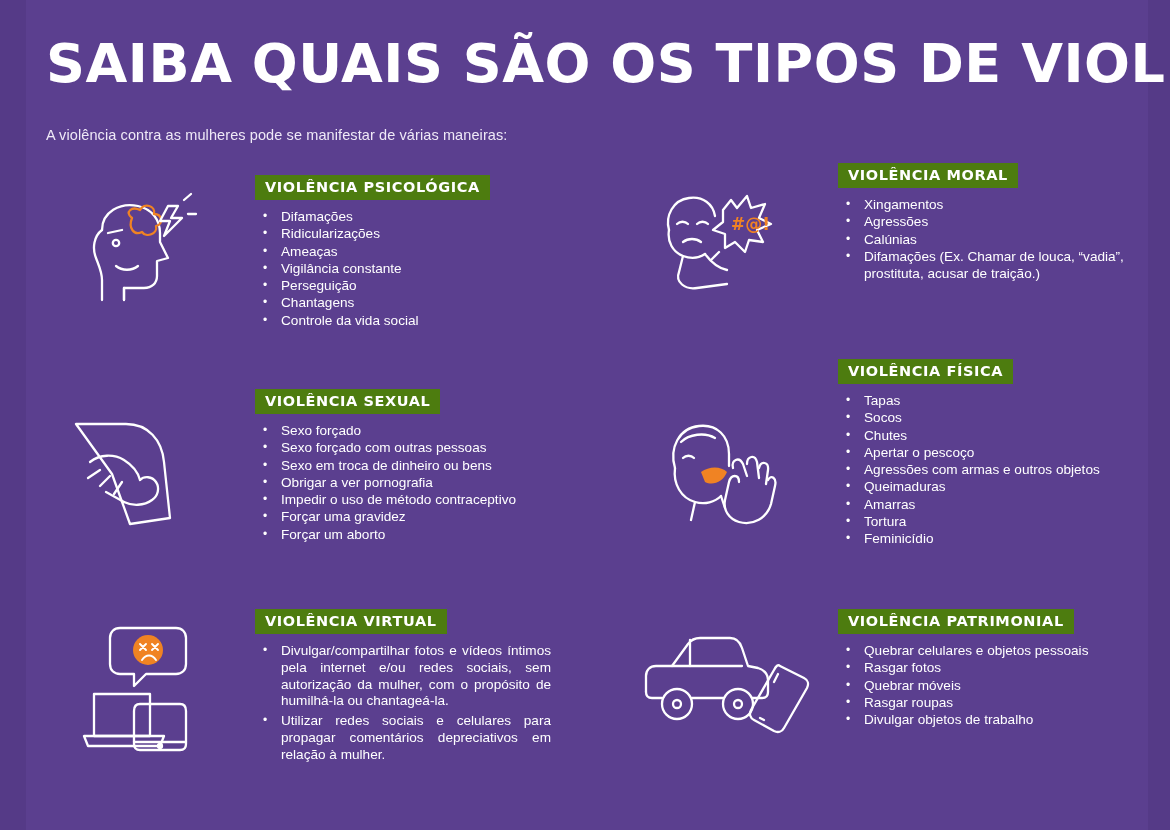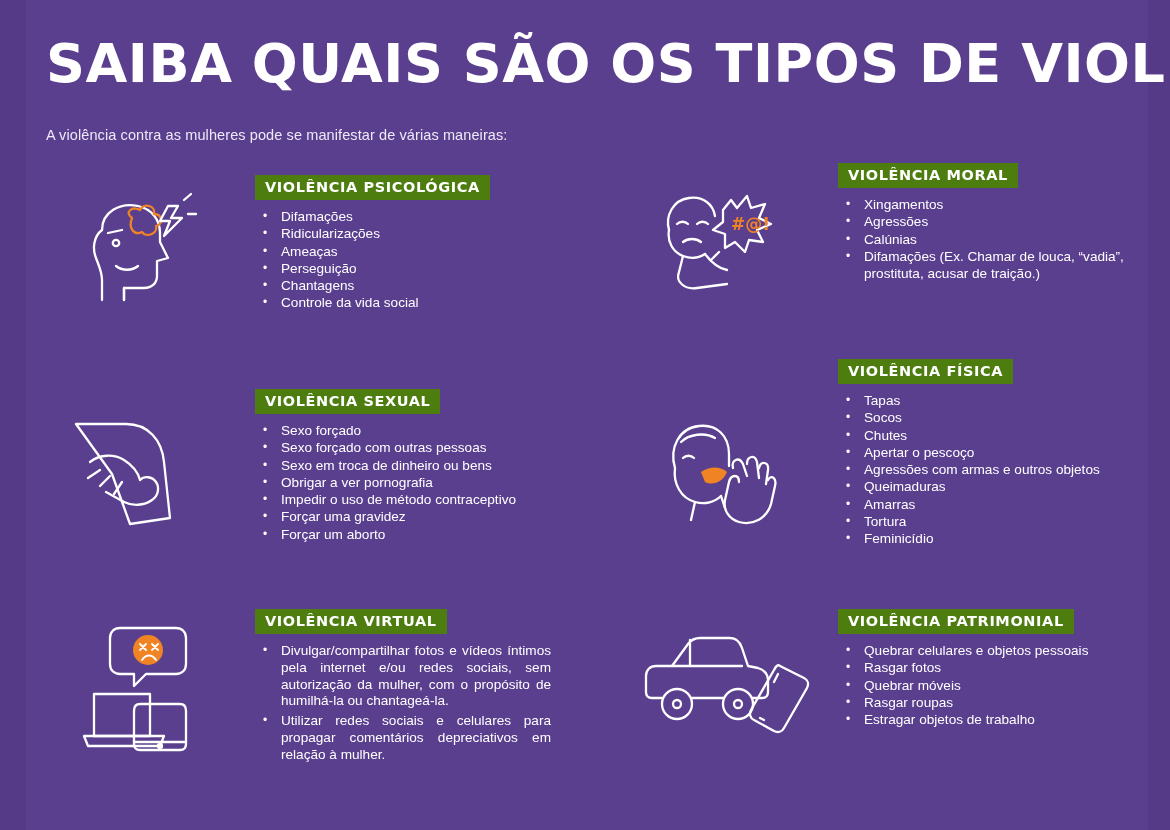--- a/index.html
+++ b/index.html
@@ -125,20 +125,21 @@
 
   <div class="title">SAIBA QUAIS SÃO OS TIPOS DE VIOLÊNCIA</div>
   <div class="subtitle">A violência contra as mulheres pode se manifestar de várias maneiras:</div>
 
   <div class="block" style="left:255px; top:175px; width:330px;">
     <span class="badge">VIOLÊNCIA PSICOLÓGICA</span>
     <ul class="items">
       <li>Difamações</li>
       <li>Ridicularizações</li>
       <li>Ameaças</li>
+      <li>Vigilância constante</li>
       <li>Perseguição</li>
       <li>Chantagens</li>
       <li>Controle da vida social</li>
     </ul>
   </div>
   <div class="icon-wrap" style="left:72px; top:188px;">
     <svg width="125" height="120" viewBox="0 0 125 120">
       <path class="stroke" d="M30 42 C30 24, 48 14, 66 18 C80 21, 88 32, 88 45 L88 54 L96 70 L85 73 L85 88 C85 95, 80 100, 72 100 L52 100 L52 112"></path>
       <path class="stroke" d="M30 42 C22 48, 20 60, 24 70 C27 78, 30 84, 30 92 L30 112"></path>
       <path class="stroke" d="M52 100 L52 112"></path>
@@ -252,21 +253,21 @@
     </svg>
   </div>
 
   <div class="block" style="left:838px; top:609px; width:300px;">
     <span class="badge">VIOLÊNCIA PATRIMONIAL</span>
     <ul class="items">
       <li>Quebrar celulares e objetos pessoais</li>
       <li>Rasgar fotos</li>
       <li>Quebrar móveis</li>
       <li>Rasgar roupas</li>
-      <li>Estragar objetos de trabalho</li>
+      <li>Divulgar objetos de trabalho</li>
     </ul>
   </div>
   <div class="icon-wrap" style="left:638px; top:624px;">
     <svg width="175" height="110" viewBox="0 0 175 110">
       <path class="stroke" d="M8 68 L8 52 C8 46, 12 42, 18 42 L34 42 L50 20 C53 16, 57 14, 62 14 L92 14 C98 14, 102 18, 104 24 L110 42 L120 44 C126 46, 130 50, 130 56 L130 68 C130 72, 128 74, 124 74 L114 74"></path>
       <path class="stroke" d="M8 68 C8 72, 10 74, 14 74 L24 74"></path>
       <path class="stroke" d="M54 74 L86 74"></path>
       <path class="stroke" d="M52 42 L52 16"></path>
       <path class="stroke" d="M34 42 L104 42"></path>
       <circle class="stroke" cx="39" cy="80" r="15"></circle>

